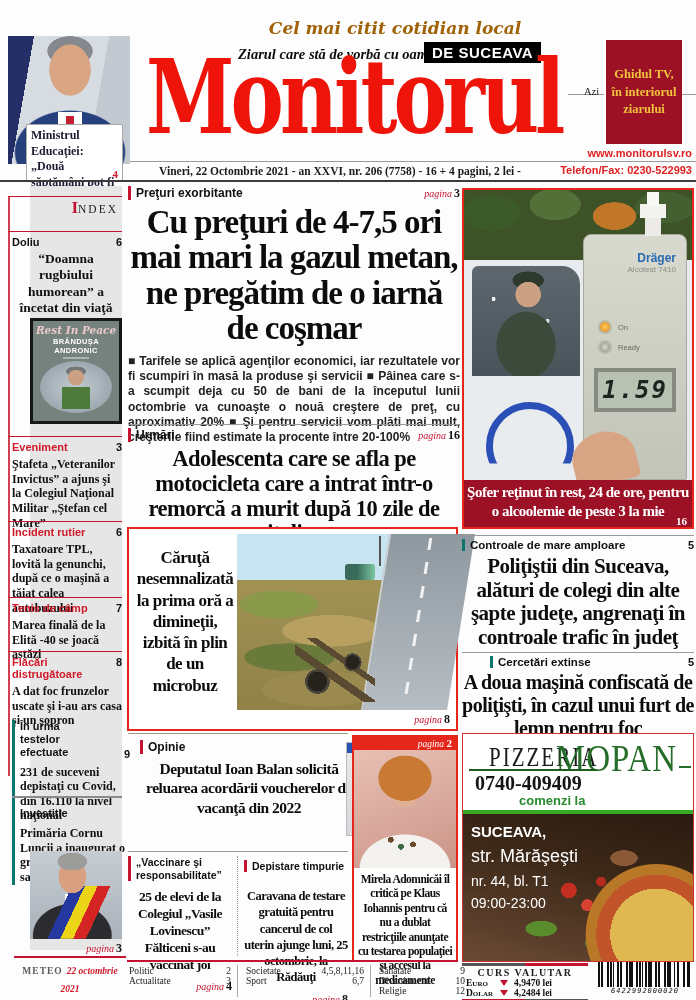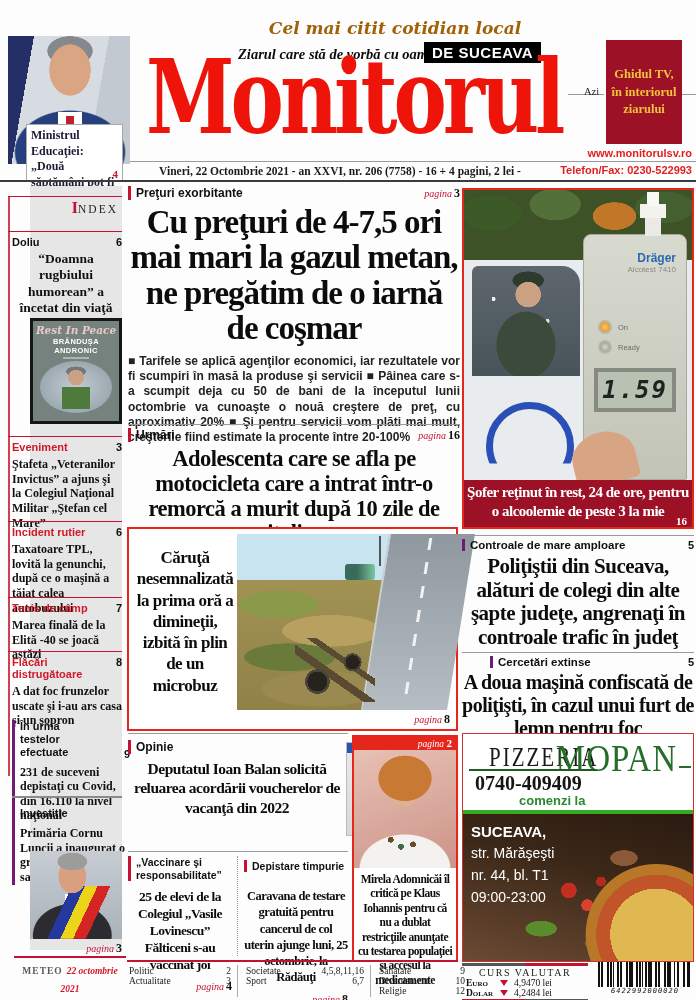--- a/index.html
+++ b/index.html
@@ -2,21 +2,21 @@
 <html><head>
 <meta charset="utf-8">
 <style>
   html,body{margin:0;padding:0;background:#777;}
   .page{position:relative;width:696px;height:1000px;background:#fdfdfd;overflow:hidden;
         font-family:"Liberation Serif",serif;color:#111;}
   .abs{position:absolute;}
   .k{font-family:"Liberation Sans",sans-serif;font-weight:bold;color:#101010;}
   .kred{color:#d01828;}
   .bar{border-left:3px solid #c41230;padding-left:5px;}
-  .bard{border-left:3px solid #701a75;padding-left:5px;}
+  .bard{border-left:3px solid #0f766e;padding-left:5px;}
   .hl{font-family:"Liberation Serif",serif;font-weight:bold;color:#0c0c0c;text-align:center;letter-spacing:-0.5px;}
   .pg{font-size:10px;white-space:nowrap;}
   .pg i{font-family:"Liberation Serif",serif;font-style:italic;color:#c41230;font-weight:normal;}
   .pg b{font-family:"Liberation Serif",serif;color:#111;font-size:12px;font-weight:bold;margin-left:2px;}
   .hline{background:#c41230;height:1px;}
   .gline{background:#9a9a9a;height:1px;}
   .sideitem{width:110px;left:12px;}
   .st{font-family:"Liberation Serif",serif;font-weight:bold;color:#101010;font-size:12px;line-height:1.22;}
   .wsans{font-family:"Liberation Sans",sans-serif;}
 </style>
@@ -215,21 +215,21 @@
  radial-gradient(circle 17px at 28% 68%, #26221c 58%, #4a443a 59% 72%, transparent 73%),
  radial-gradient(circle 12px at 72% 38%, #26221c 58%, #4a443a 59% 74%, transparent 75%),
  linear-gradient(35deg, transparent 0 40%, #5a4a32 40% 48%, transparent 48% 60%, #5a4a32 60% 66%, transparent 66%);"></div>
     </div>
     <div class="abs pg" style="right:6px;bottom:2px;">
       <i>pagina</i><b>8</b>
     </div>
   </div>
 
   <div class="abs gline" style="left:128px;top:733px;width:220px;"></div>
-  <div class="abs" style="left:128px;top:737px;width:332px;">
+  <div class="abs" style="left:140px;top:737px;width:332px;">
     <span class="k bar" style="font-size:12px;">Opinie</span>
     <div class="hl" style="position:absolute;left:4px;top:22px;width:210px;font-size:15.5px;line-height:1.25;">Deputatul Ioan Balan solicită reluarea acordării voucherelor de vacanţă din 2022</div>
   </div>
   <div class="abs" style="left:346px;top:742px;width:112px;height:94px;border:1px solid #bbb;box-sizing:border-box;
 background:
  linear-gradient(#2a52b0 0 0) 0 0/30px 10px no-repeat,
  linear-gradient(#2a52b0 0 0) 100% 0/30px 10px no-repeat,
  radial-gradient(ellipse 17px 12px at 50% 13%, #8f8f8d 97%, transparent),
  radial-gradient(ellipse 16px 20px at 50% 32%, #d8a080 97%, transparent),
  linear-gradient(#b9b9bd 0 0) 50% 72%/10px 28px no-repeat,
@@ -362,21 +362,21 @@
  radial-gradient(circle 4px at 84% 94%, #4a7a20 96%, transparent),
  radial-gradient(circle 8px at 46% 52%, #c32e20 96%, transparent),
  radial-gradient(circle 6px at 54% 62%, #d84030 96%, transparent),
  radial-gradient(circle 5px at 60% 46%, #b42a1c 96%, transparent),
  radial-gradient(ellipse 16px 8px at 34% 78%, #5a8c2c 96%, transparent),
  radial-gradient(ellipse 12px 6px at 58% 88%, #4a7a24 96%, transparent),
  radial-gradient(ellipse 14px 8px at 70% 30%, #8a5a38 96%, transparent),
  linear-gradient(15deg,#6b4a34,#3c2818 60%,#2a1a10);">
       <div class="wsans" style="position:absolute;left:8px;top:6px;color:#fff;line-height:1.55;">
         <div style="font-weight:bold;font-size:15px;">SUCEAVA,</div>
-        <div style="font-size:14px;">str. Mărăşeşti</div>
+        <div style="font-size:18px;">str. Mărăşeşti</div>
         <div style="font-size:14px;">nr. 44, bl. T1</div>
         <div style="font-size:14px;">09:00-23:00</div>
       </div>
     </div>
   </div>
 
   <div class="abs hline" style="left:127px;top:960px;width:331px;height:2px;"></div>
   <div class="abs" style="left:127px;top:965px;width:340px;height:32px;display:flex;font-size:9.5px;color:#222;">
     <div style="width:102px;padding:1px 6px 0 2px;border-right:1px solid #aaa;">
       <div style="display:flex;justify-content:space-between;">
@@ -407,21 +407,21 @@
           <span>Divertisment</span>
           <span>10</span>
         </div>
       <div style="display:flex;justify-content:space-between;">
           <span>Religie</span>
           <span>12</span>
         </div>
     </div>
   </div>
 
-  <div class="abs" style="left:462px;top:963px;width:126px;">
+  <div class="abs" style="left:462px;top:963px;width:126px;font-weight:bold;">
     <div style="display:flex;height:2.5px;">
       <div style="flex:1;background:#555;"></div>
       <div style="flex:1;background:#c41230;"></div>
     </div>
     <div style="text-align:center;font-size:10px;letter-spacing:1.5px;color:#222;margin-top:1px;">CURS VALUTAR</div>
     <div style="display:flex;align-items:center;font-size:9.5px;padding:0 4px;">
       <b style="width:34px;font-variant:small-caps;">Euro</b>
       <span style="width:0;height:0;border-left:4px solid transparent;border-right:4px solid transparent;border-top:6px solid #c41230;margin-right:6px;"></span>
       <span>4,9470 lei</span>
     </div>

